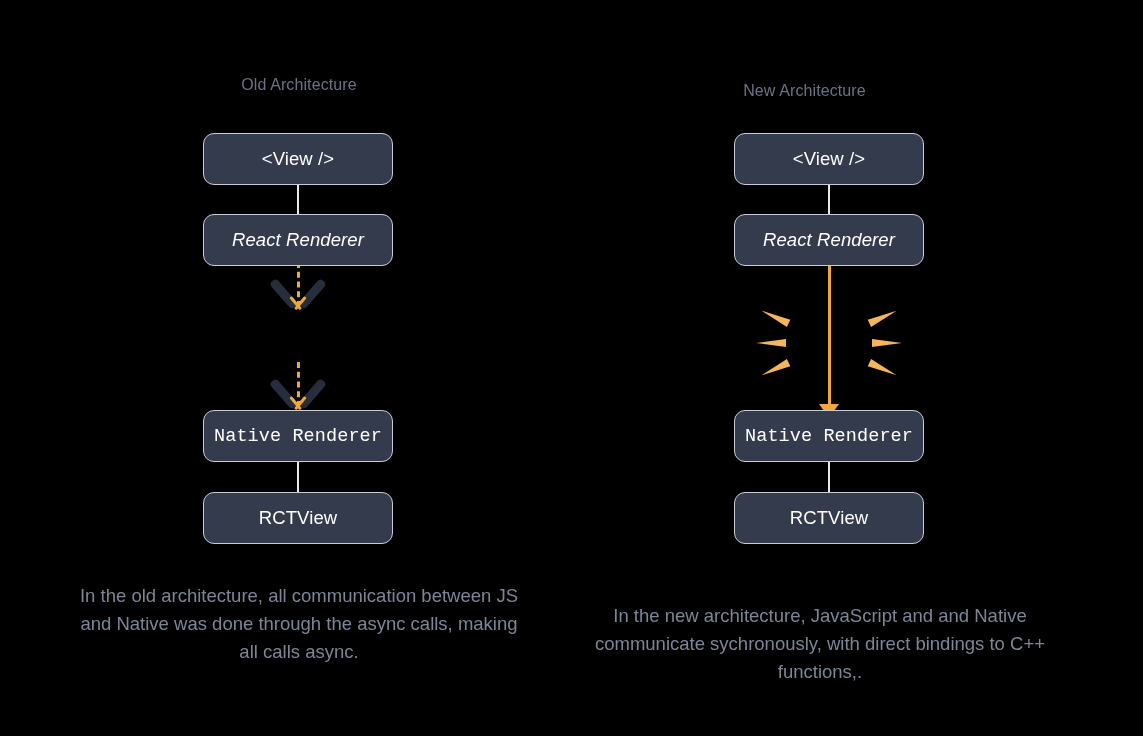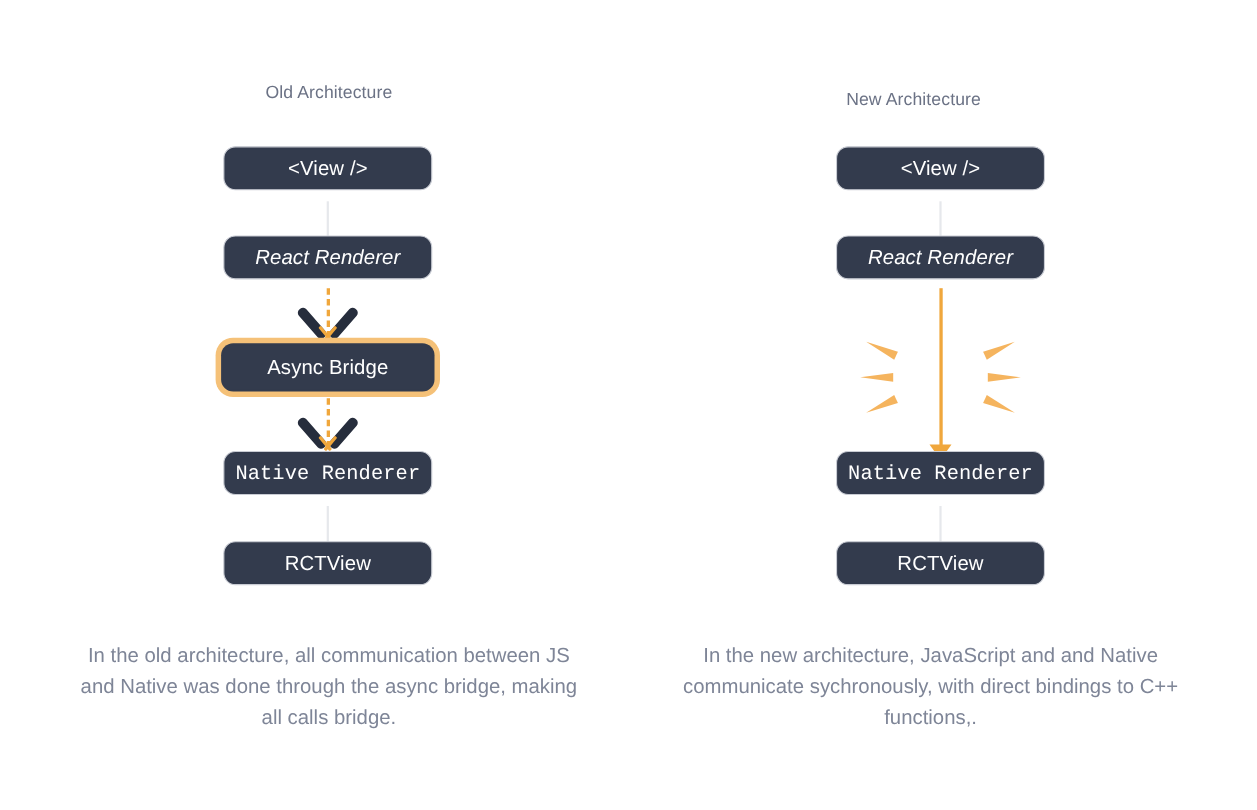--- a/index.html
+++ b/index.html
@@ -11,49 +11,49 @@
     width: 1143px;
     height: 736px;
     overflow: hidden;
     font-family: "Liberation Sans", sans-serif;
     -webkit-font-smoothing: antialiased;
   }
   .canvas {
     position: relative;
     width: 1143px;
     height: 736px;
-    background: #ffffff;
+    background: #000000;
   }
 
   
   .column {
     position: absolute;
     top: 0;
     height: 736px;
   }
   .col-old  { left: 0px;   width: 598px; }
-  .col-new  { left: 598px; width: 545px; }
+  .col-new  { left: 572px; width: 545px; }
 
   .col-title {
     position: absolute;
     width: 100%;
     text-align: center;
     color: #6b7285;
     font-size: 16px;
     letter-spacing: 0.1px;
     white-space: nowrap;
   }
   .col-old .col-title { top: 76px; left: 0; }
   .col-new .col-title { top: 82px; left: -40px; }
 
   
   .node {
     position: absolute;
     width: 190px;
-    height: 40px;
+    height: 52px;
     box-sizing: border-box;
     background: #333b4d;
     border: 1.5px solid #c9ccd4;
     border-radius: 11px;
     color: #ffffff;
     font-size: 18.5px;
     display: flex;
     align-items: center;
     justify-content: center;
     letter-spacing: 0.1px;
@@ -191,21 +191,21 @@
   
   .caption {
     position: absolute;
     top: 582px;
     text-align: center;
     color: #7e8597;
     font-size: 18.5px;
     line-height: 28px;
   }
   .col-old .caption { left: 73px;  width: 452px; }
-  .col-new .caption { left: 22px;  width: 452px; }
+  .col-new .caption { left: 22px;  width: 452px; margin-top: 20px; }
 </style>
 </head>
 <body>
 
 <div class="canvas">
 
   <div class="column col-old">
 
     <div class="col-title">Old Architecture</div>
 
@@ -218,39 +218,38 @@
     <div class="shadow-chevron s1">
       <span class="a"></span>
         <span class="b"></span>
     </div>
     <div class="dashed-arrow d1"></div>
     <div class="chev-head c1">
       <i class="l"></i>
         <i class="r"></i>
     </div>
 
-    <div class="node n2 highlight">Async Bridge</div>
 
     <div class="shadow-chevron s2">
       <span class="a"></span>
         <span class="b"></span>
     </div>
     <div class="dashed-arrow d2"></div>
     <div class="chev-head c2">
       <i class="l"></i>
         <i class="r"></i>
     </div>
 
     <div class="node n3">Native Renderer</div>
 
     <div class="link l3"></div>
 
     <div class="node n4">RCTView</div>
 
-    <div class="caption">In the old architecture, all communication between JS and Native was done through the async bridge, making all calls bridge.</div>
+    <div class="caption">In the old architecture, all communication between JS and Native was done through the async calls, making all calls async.</div>
   </div>
 
   <div class="column col-new">
 
     <div class="col-title">New Architecture</div>
 
     <div class="node n0">&lt;View /&gt;</div>
 
     <div class="link l0"></div>
 

